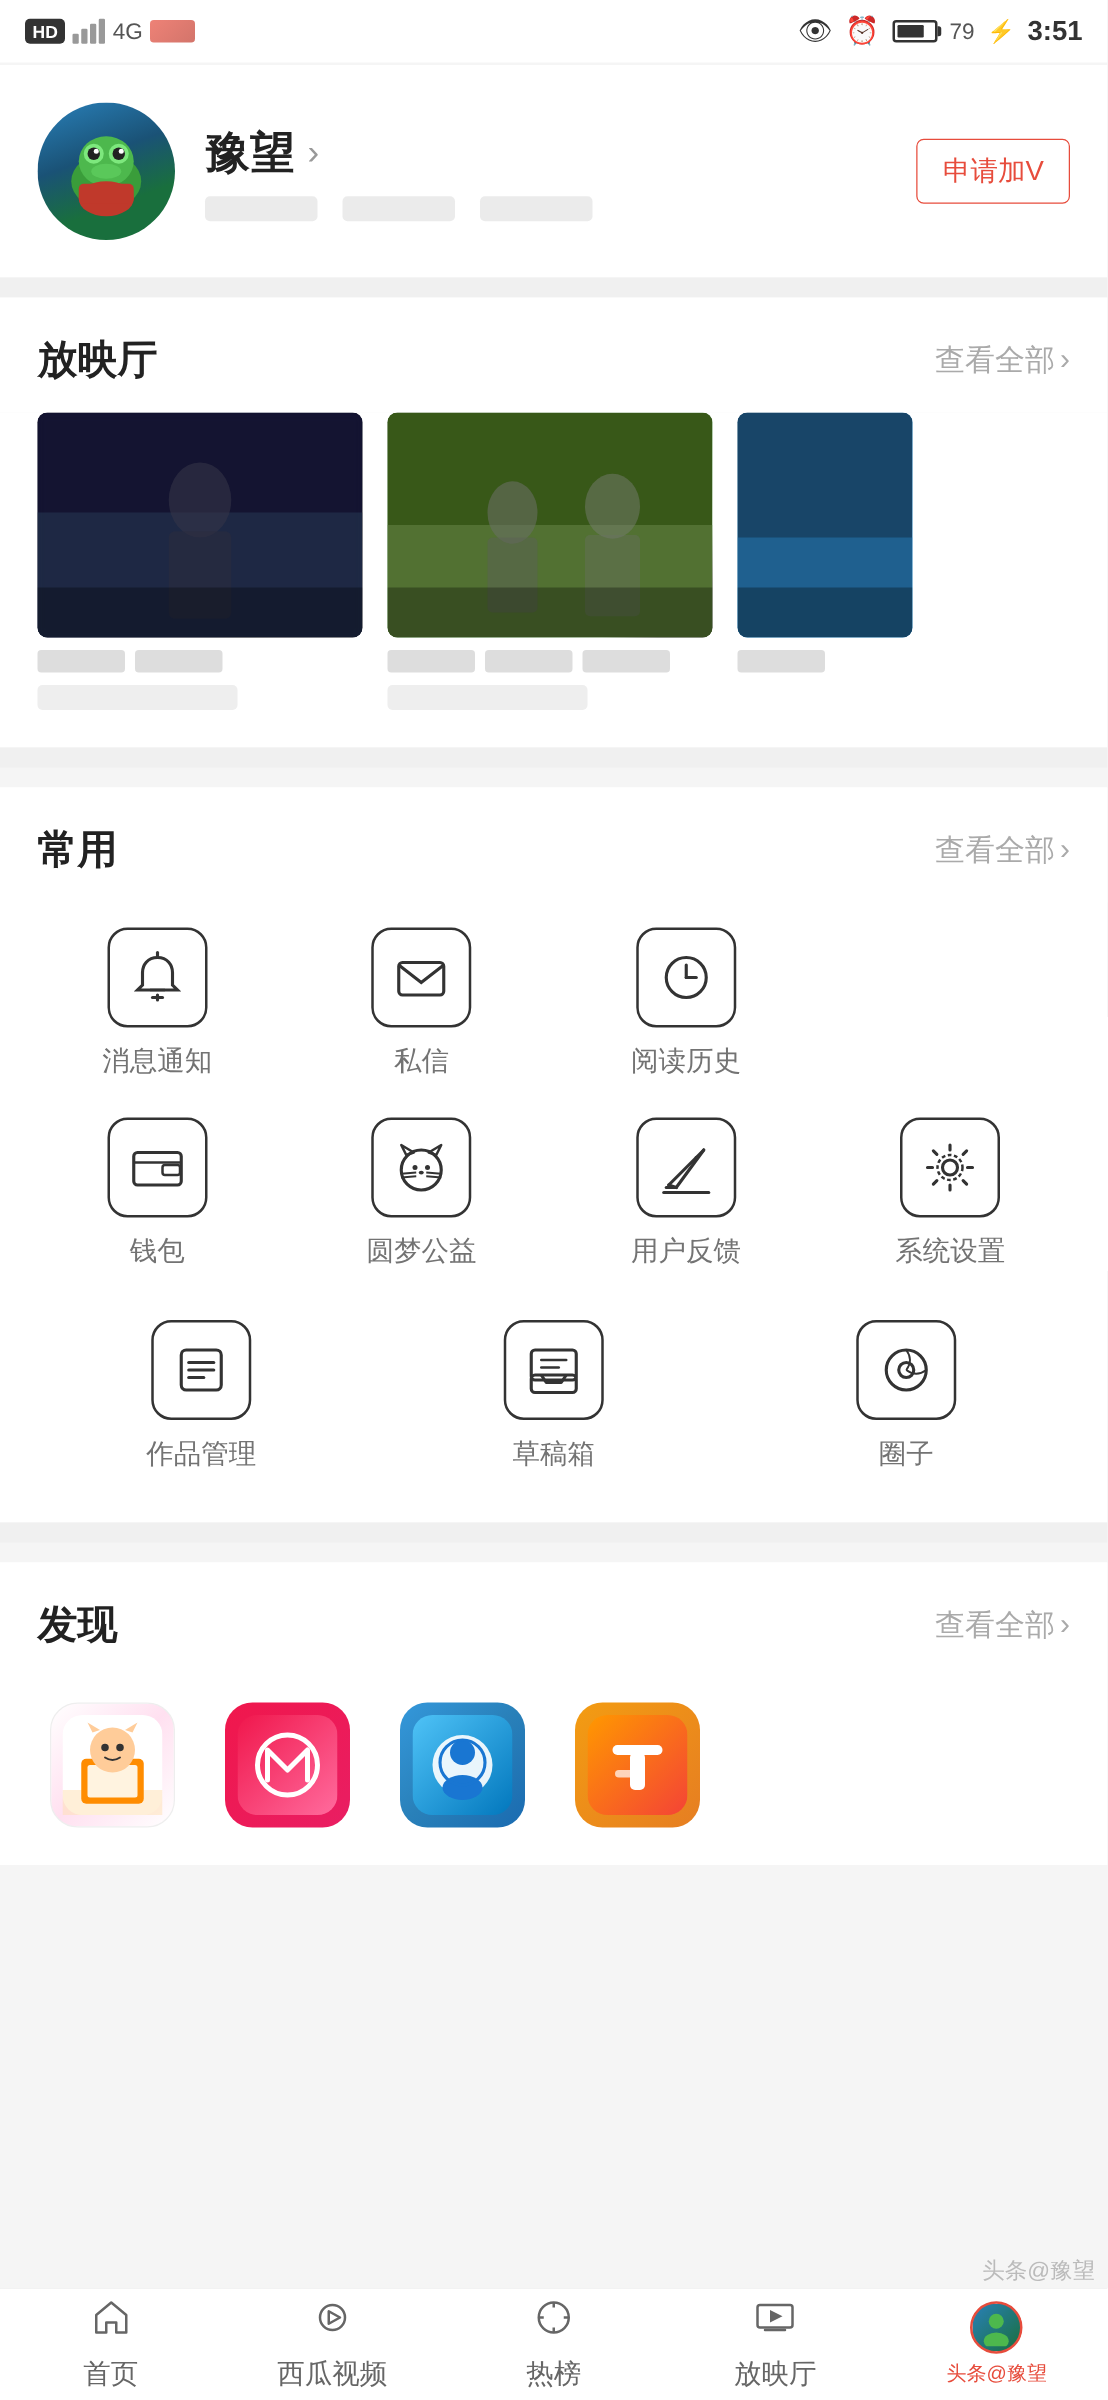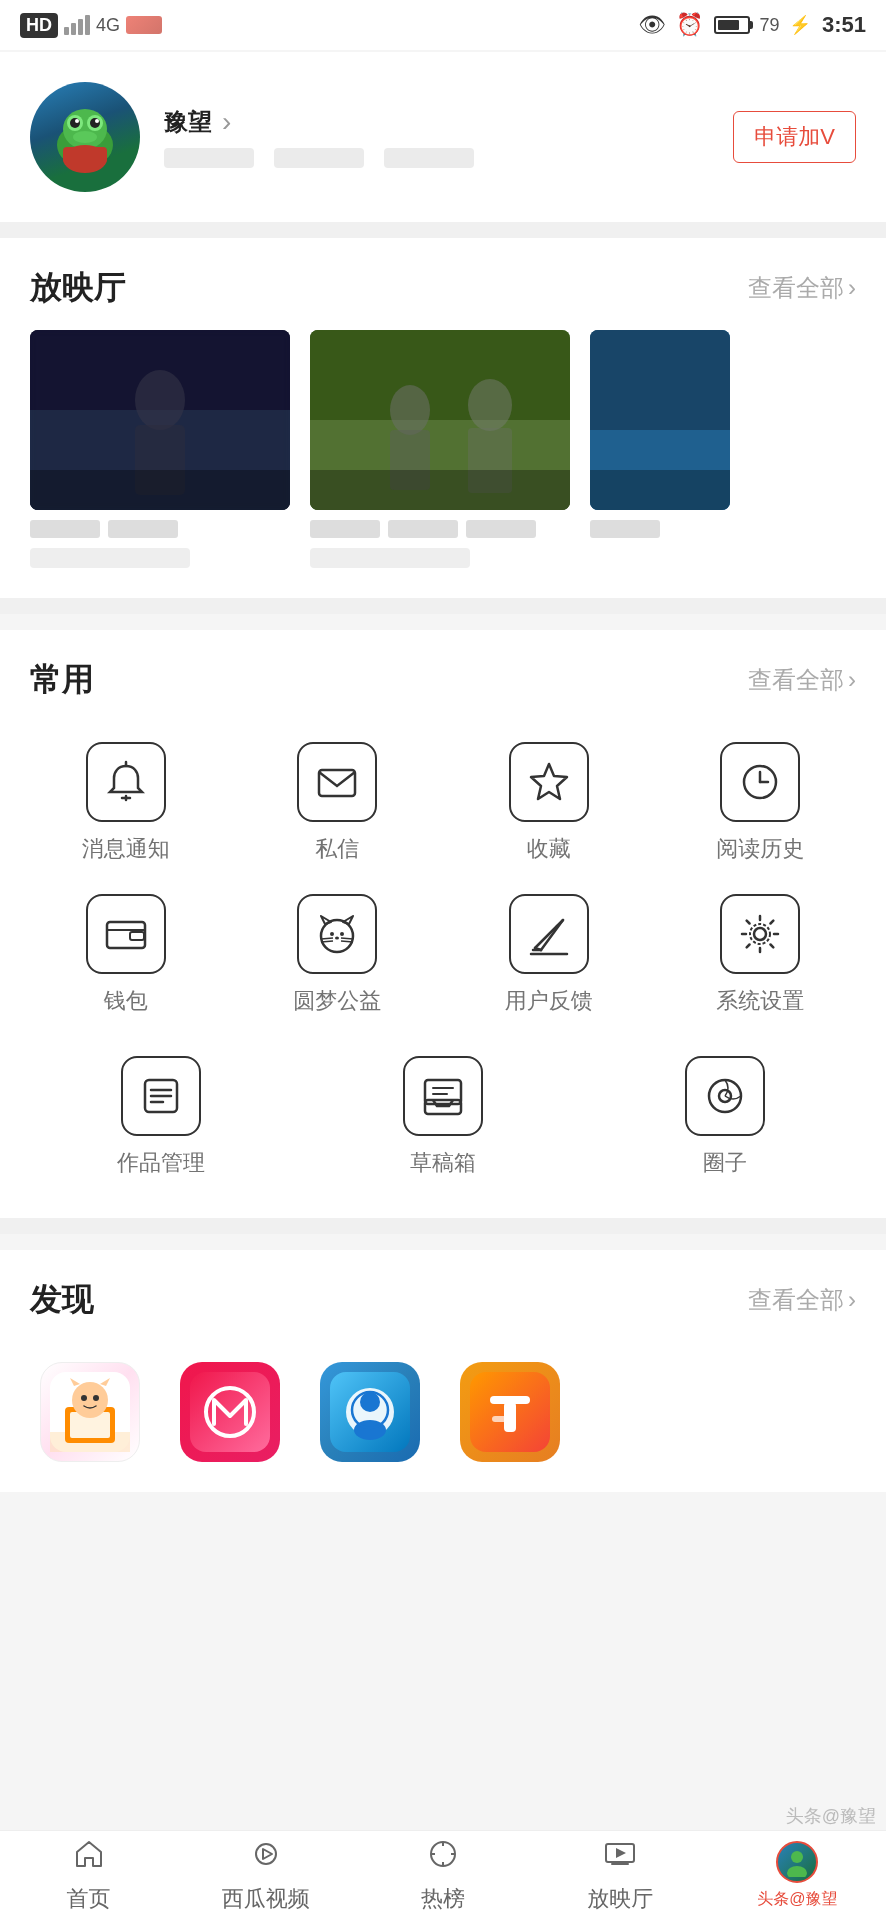--- a/index.html
+++ b/index.html
@@ -23,21 +23,21 @@
       height: 50px;
     }
     .status-left {
       display: flex;
       align-items: center;
       gap: 6px;
     }
     .hd-badge {
       background: #333;
       color: #fff;
-      font-size: 18px;
+      font-size: 14px;
       font-weight: bold;
       padding: 2px 6px;
       border-radius: 4px;
     }
     .status-signal {
       display: flex;
       align-items: flex-end;
       gap: 2px;
       height: 20px;
     }
@@ -128,21 +128,21 @@
       display: flex;
       flex-direction: column;
       gap: 10px;
     }
     .profile-name-row {
       display: flex;
       align-items: center;
       gap: 10px;
     }
     .profile-name {
-      font-size: 24px;
+      font-size: 36px;
       font-weight: bold;
       color: #222;
     }
     .chevron-right {
       font-size: 28px;
       color: #999;
     }
     .profile-stats {
       display: flex;
       gap: 20px;
@@ -542,28 +542,20 @@
         <svg width="44" height="44" viewBox="0 0 44 44" fill="none" xmlns="http://www.w3.org/2000/svg">
           <rect x="4" y="10" width="36" height="26" rx="3" stroke="#333" stroke-width="2.5" fill="none"></rect>
           <polyline points="4,12 22,26 40,12" stroke="#333" stroke-width="2.5" fill="none"></polyline>
         </svg>
       </div>
       <span class="item-label">私信</span>
     </div>
     <div class="common-item">
       <div class="icon-circle">
         <svg width="44" height="44" viewBox="0 0 44 44" fill="none" xmlns="http://www.w3.org/2000/svg">
-          <polygon points="22,4 27,16 40,17 30,26 33,39 22,32 11,39 14,26 4,17 17,16" stroke="#333" stroke-width="2.5" fill="none" stroke-linejoin="round"></polygon>
-        </svg>
-      </div>
-      <span class="item-label">收藏</span>
-    </div>
-    <div class="common-item">
-      <div class="icon-circle">
-        <svg width="44" height="44" viewBox="0 0 44 44" fill="none" xmlns="http://www.w3.org/2000/svg">
           <circle cx="22" cy="22" r="16" stroke="#333" stroke-width="2.5" fill="none"></circle>
           <line x1="22" y1="22" x2="22" y2="12" stroke="#333" stroke-width="2.5" stroke-linecap="round"></line>
           <line x1="22" y1="22" x2="30" y2="22" stroke="#333" stroke-width="2.5" stroke-linecap="round"></line>
         </svg>
       </div>
       <span class="item-label">阅读历史</span>
     </div>
   </div>
 
   <div class="common-grid" style="padding-top:0;">

